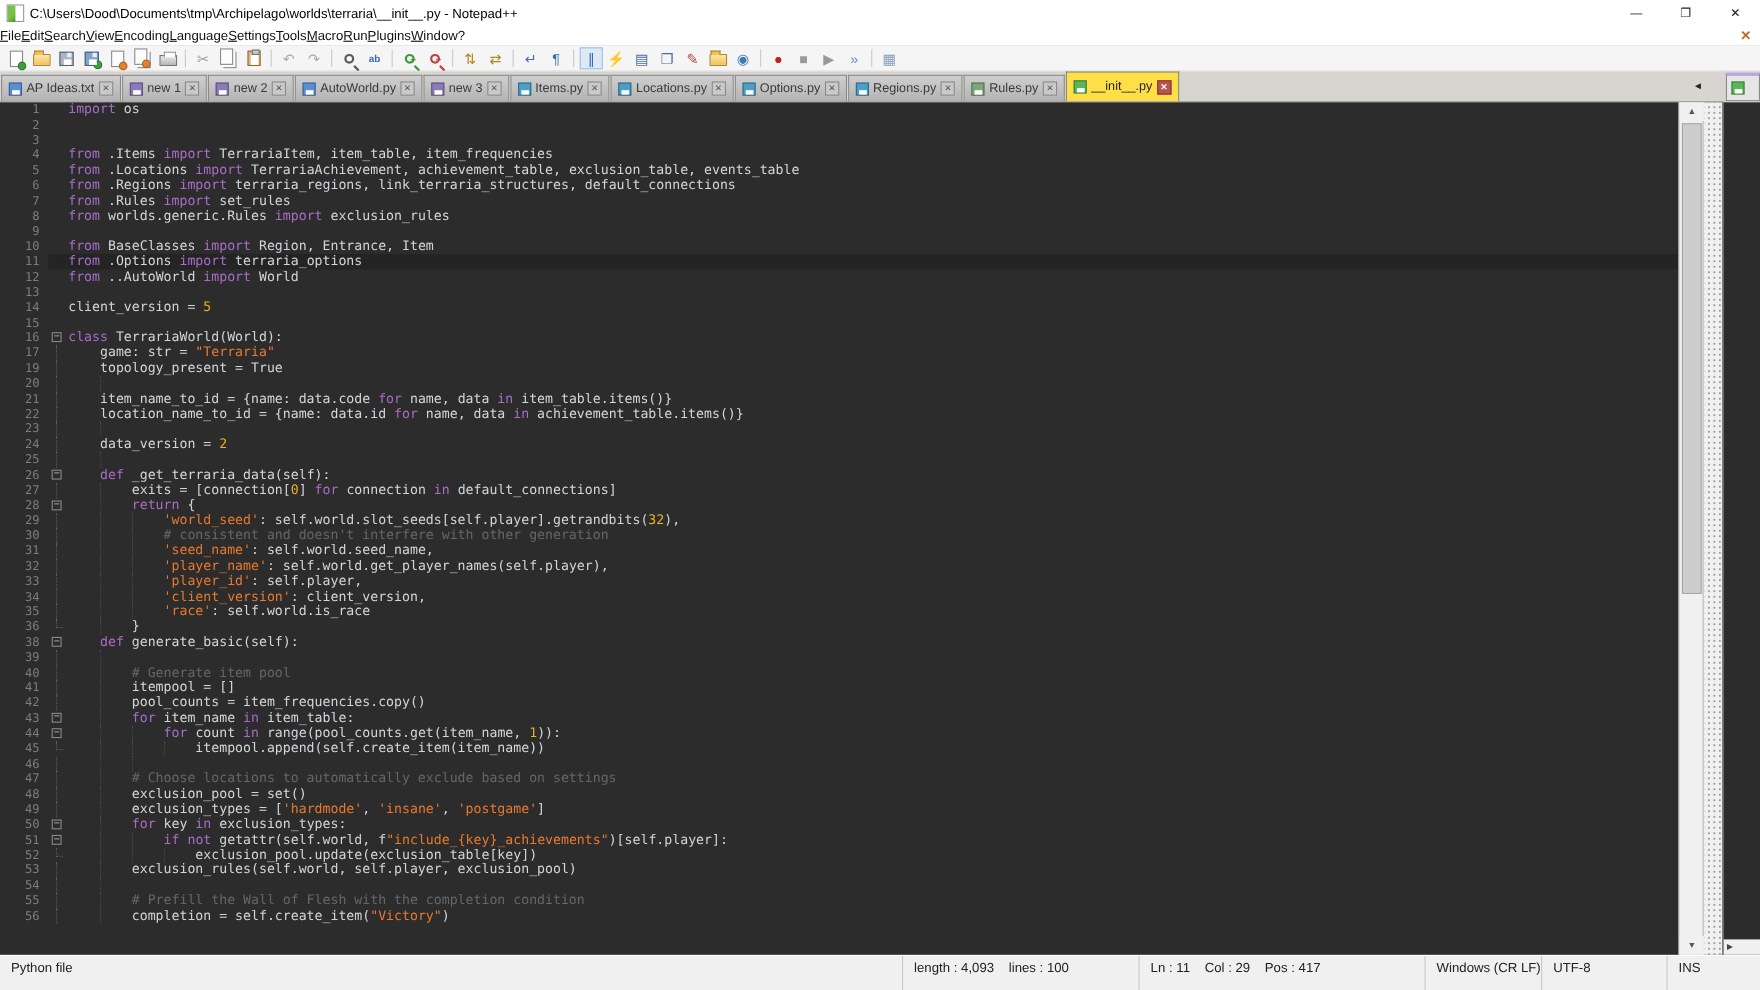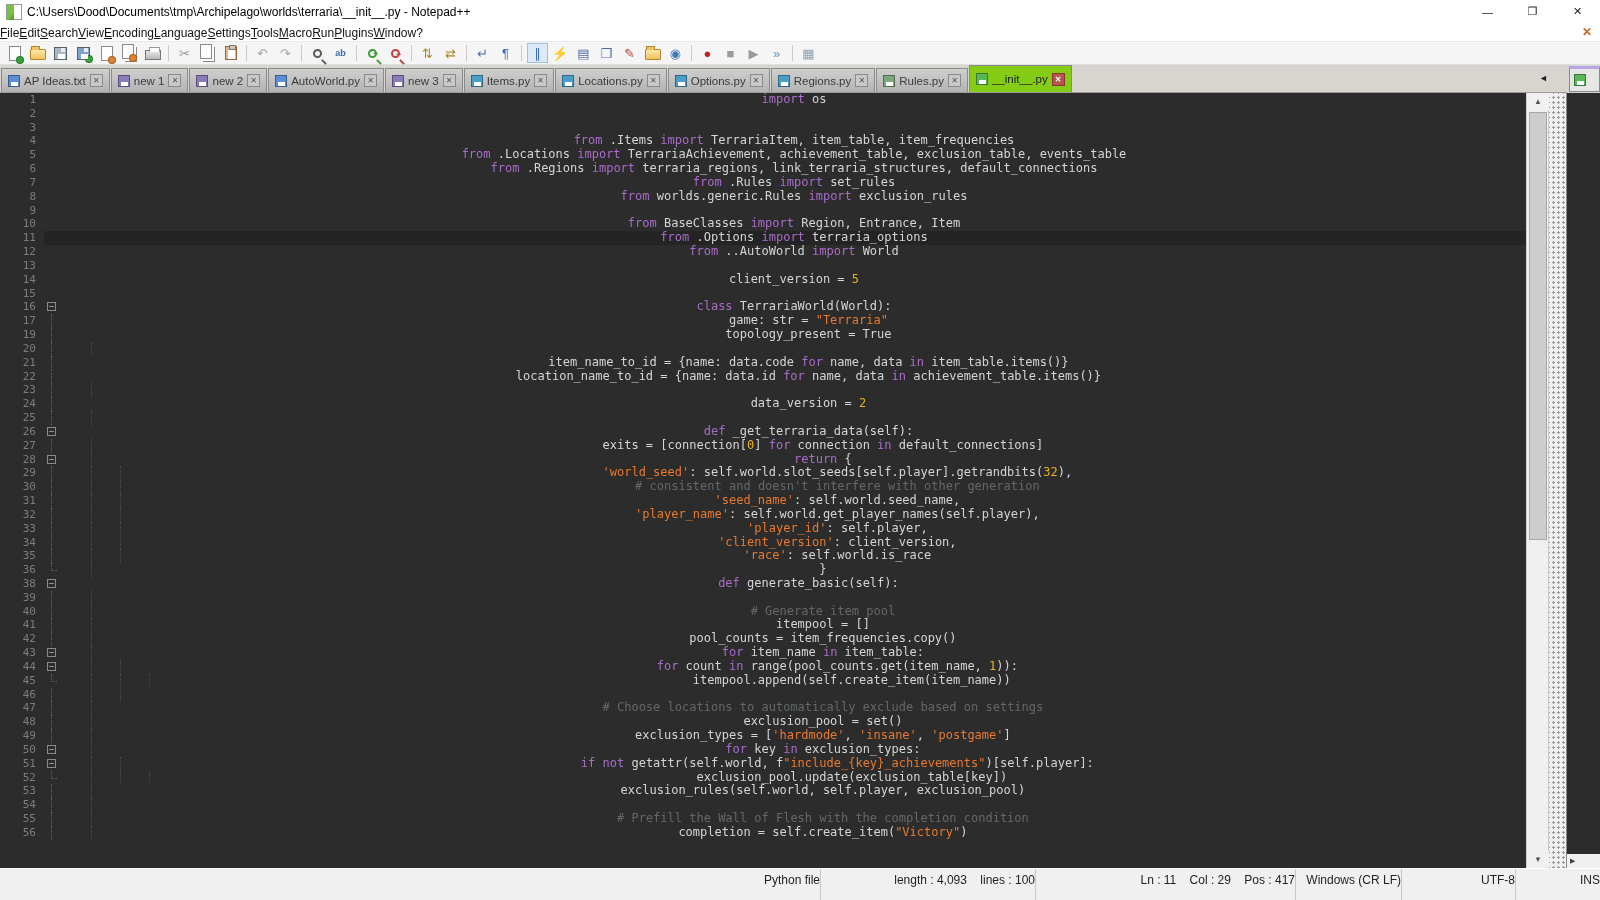--- a/index.html
+++ b/index.html
@@ -57,40 +57,40 @@
   .ic-mag::after { content:""; position:absolute; width:2px; height:6px; background:currentColor;
                 left:8px; top:8px; transform:rotate(-45deg); }
   .ic-sign { position:absolute; font-size:9px; font-weight:bold; left:3px; top:-2px; }
 
   
   .tabbar { height:28px; background:#d8d5d1; display:flex; align-items:flex-end;
             border-bottom:1px solid #9a9a9a; position:relative; }
   .tab { height:24px; display:flex; align-items:center; gap:4px; padding:0 6px;
          background:linear-gradient(#cfcfcf,#b3b3b3); border:1px solid #8a8a8a; border-bottom:none;
          margin-left:1px; font-size:11.5px; color:#3a3a3a; white-space:nowrap; }
-  .tab.active { height:27px; background:#84cc16; color:#222; border-color:#8a8a8a; }
+  .tab.active { height:27px; background:#fde047; color:#222; border-color:#8a8a8a; }
   .tab-floppy { width:12px; height:12px; border:1px solid rgba(0,0,0,.35); position:relative; flex:none; }
   .tab-floppy::after { content:""; position:absolute; left:2px; bottom:0; width:7px; height:4px; background:#fff; }
   .tab-x { width:13px; height:13px; border:1px solid #8a8a8a; background:#c9c9c9; color:#555;
            font-size:8px; line-height:11px; text-align:center; flex:none; }
   .tab.active .tab-x { background:#b8544e; border-color:#8a3530; color:#fff; font-weight:bold; }
   .tab-scroll { position:absolute; right:52px; top:8px; font-size:9px; color:#222; }
 
   
   .editor-wrap { height:775px; display:flex; background:#2c2c2c; position:relative; }
   .code-area { flex:1; overflow:hidden; font-family:"DejaVu Sans Mono", monospace; font-size:12px; }
   .line { display:flex; height:13.84px; line-height:13.84px; white-space:pre; }
   .ln { width:44px; text-align:right; padding-right:8px; color:#7d7d7d; font-size:11px; flex:none; }
   .fold { width:18px; flex:none; position:relative; }
   .fold .fbox { position:absolute; left:3px; top:2px; width:9px; height:9px; border:1px solid #8a8a8a;
                 color:#b5b5b5; font-size:9px; line-height:7px; text-align:center; background:#2c2c2c; z-index:2; }
   .fold .fline { position:absolute; left:7px; top:0; bottom:0; border-left:1px dotted #5f5f5f; }
   .fold .fend { position:absolute; left:7px; top:0; height:8px; width:6px;
                 border-left:1px dotted #5f5f5f; border-bottom:1px dotted #5f5f5f; }
-  .code { flex:1; position:relative; color:#d2d6d8;text-align:center; }
+  .code { flex:1; position:relative; color:#d2d6d8; }
   .line.hl .code, .line.hl .fold { background:#242424; }
   .guide { position:absolute; top:0; bottom:0; border-left:1px dotted #4a4a4a; }
   .tok-k { color:#a86cc8; } .tok-d { color:#d2d6d8; } .tok-s { color:#e8792e; }
   .tok-n { color:#e9b31c; } .tok-c { color:#63676a; }
 
   
   .vscroll { width:22px; flex:none; background:#f0f0f0; position:relative; border-left:1px solid #d0d0d0; }
   .vs-btn { position:absolute; left:0; width:22px; height:17px; display:flex; align-items:center;
             justify-content:center; font-size:8px; color:#555; background:#f0f0f0; }
   .vs-up { top:0; } .vs-down { bottom:0; }
@@ -102,21 +102,21 @@
   .pane2 { width:34px; flex:none; background:#2c2c2c; position:relative; border-left:1px solid #888; }
   .pane2-hscroll { position:absolute; bottom:0; left:0; right:0; height:14px; background:#f0f0f0;
                    display:flex; align-items:center; padding-left:3px; font-size:7px; color:#444; }
   .mini-tabbar { position:absolute; top:-28px; left:0; right:0; height:28px; background:#d8d5d1; }
   .mini-tab { position:absolute; left:2px; top:1px; right:0; height:26px; background:#e6e6e6;
               border:1px solid #8a8a8a; border-top:3px solid #b9a5e3; display:flex; align-items:center;
               padding-left:4px; }
 
   
   .statusbar { height:32px; background:#f0f0f0; border-top:1px solid #ffffff; display:flex;
-               font-size:12px; color:#222;text-align:right; }
+               font-size:12px; color:#222; }
   .sb-seg { border-left:1px solid #c8c8c8; padding:4px 0 0 10px; white-space:pre; }
   .sb-doc { flex:1; border-left:none; }
   .sb-size { width:215px; } .sb-pos { width:260px; } .sb-eol { width:106px; }
   .sb-enc { width:114px; } .sb-ins { width:85px; }
 </style>
 </head>
 <body>
 
 <div class="titlebar">
   <div class="app-icon"></div>

